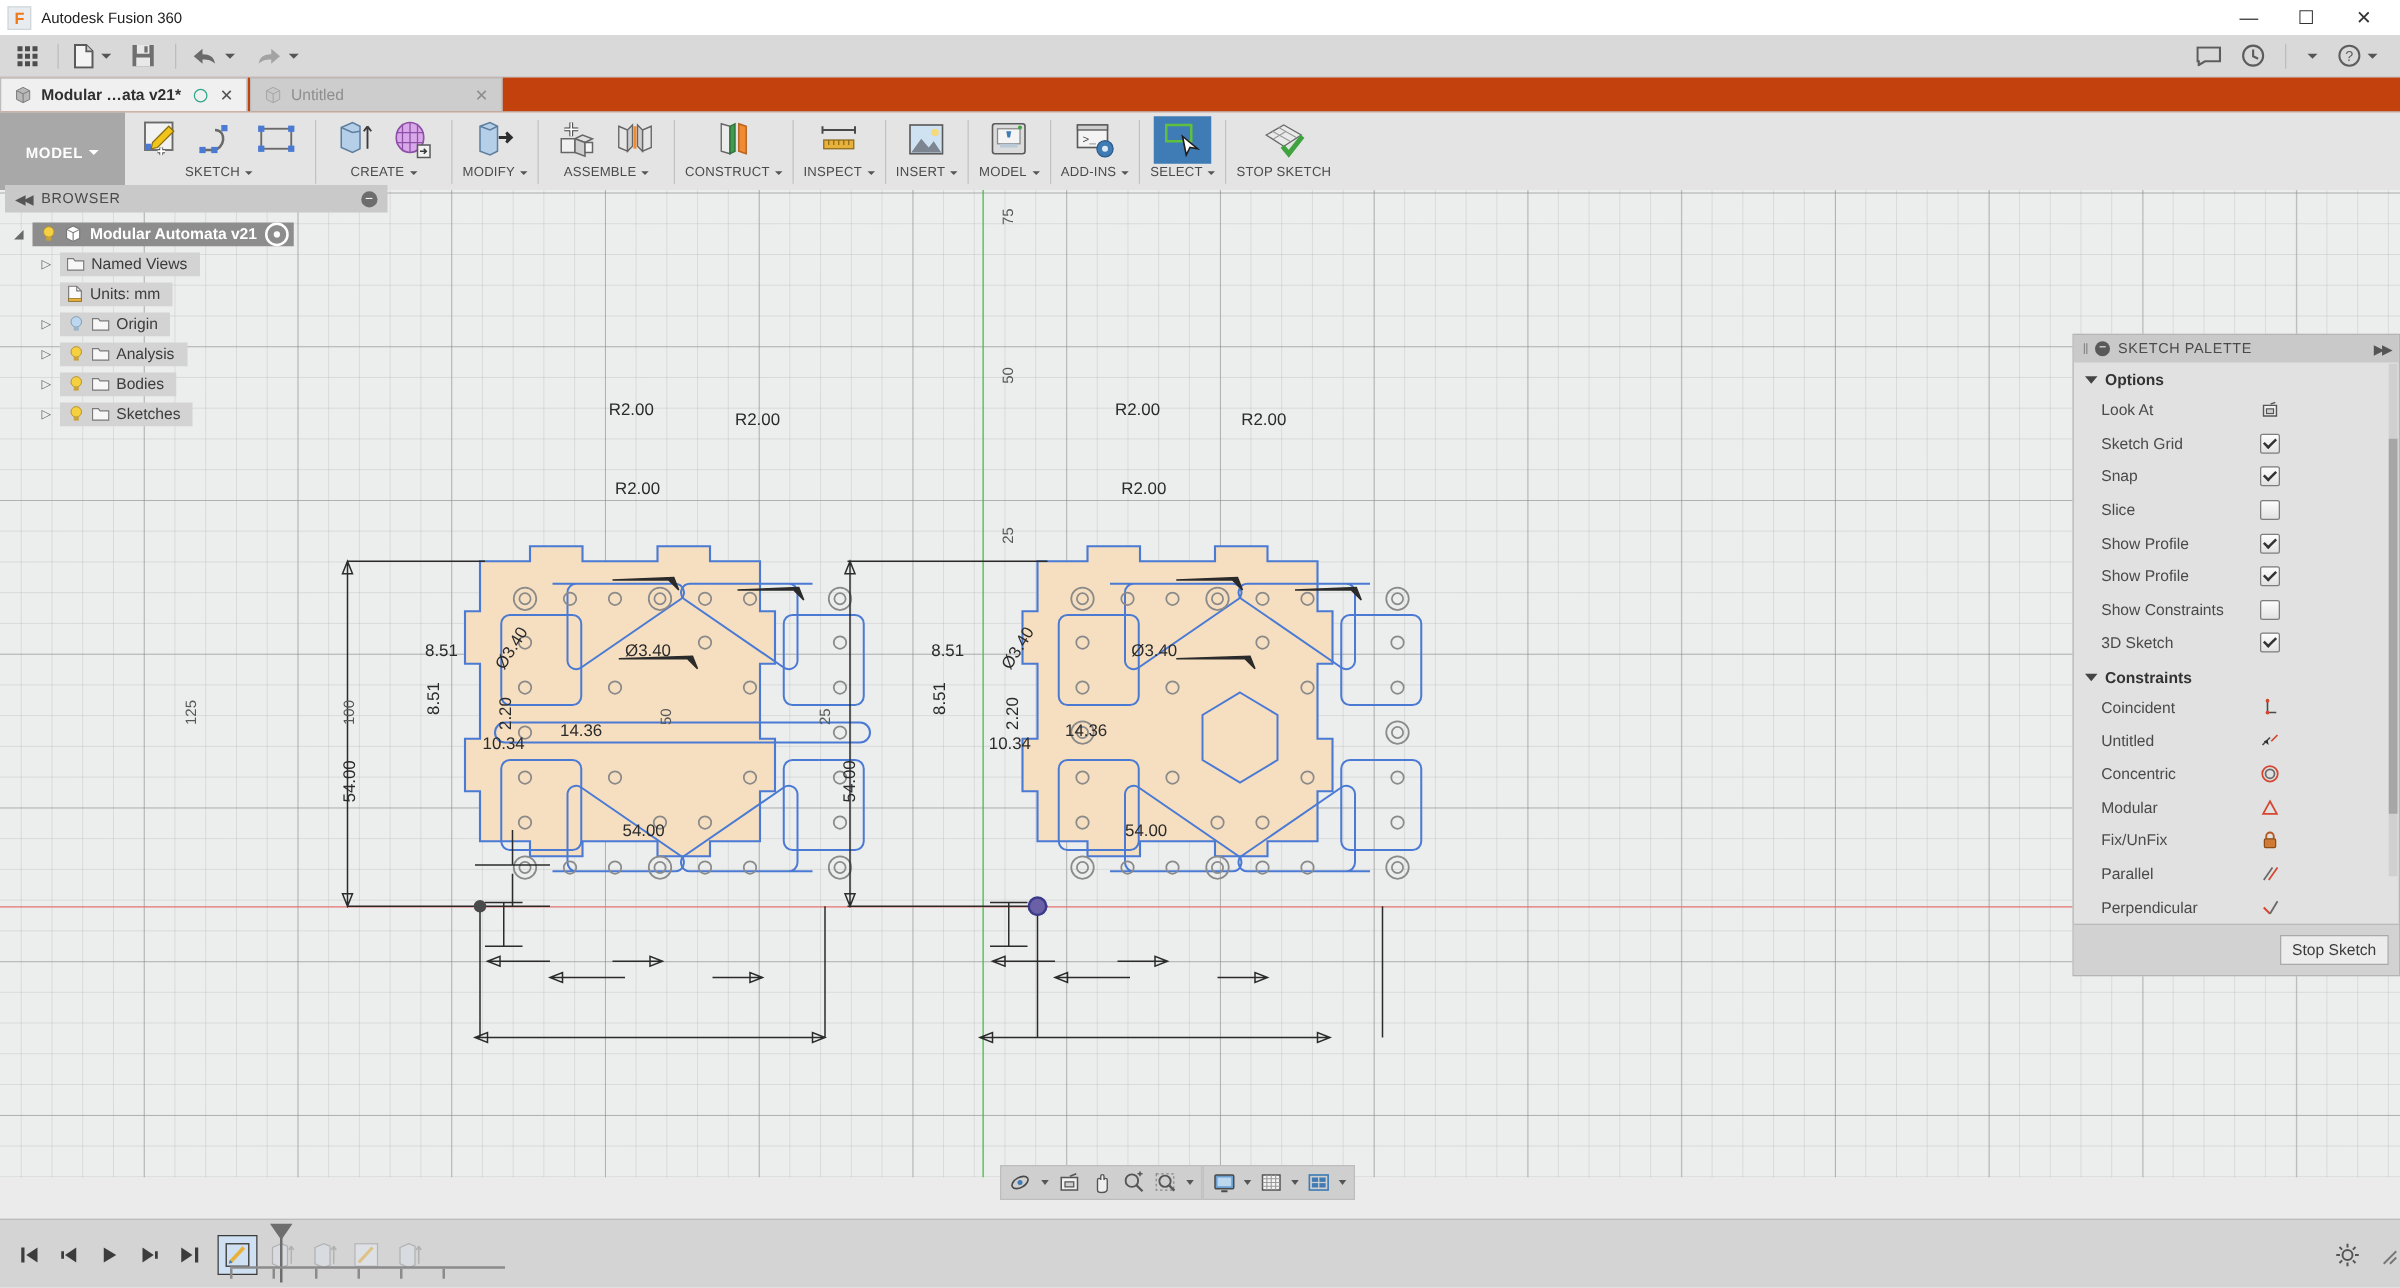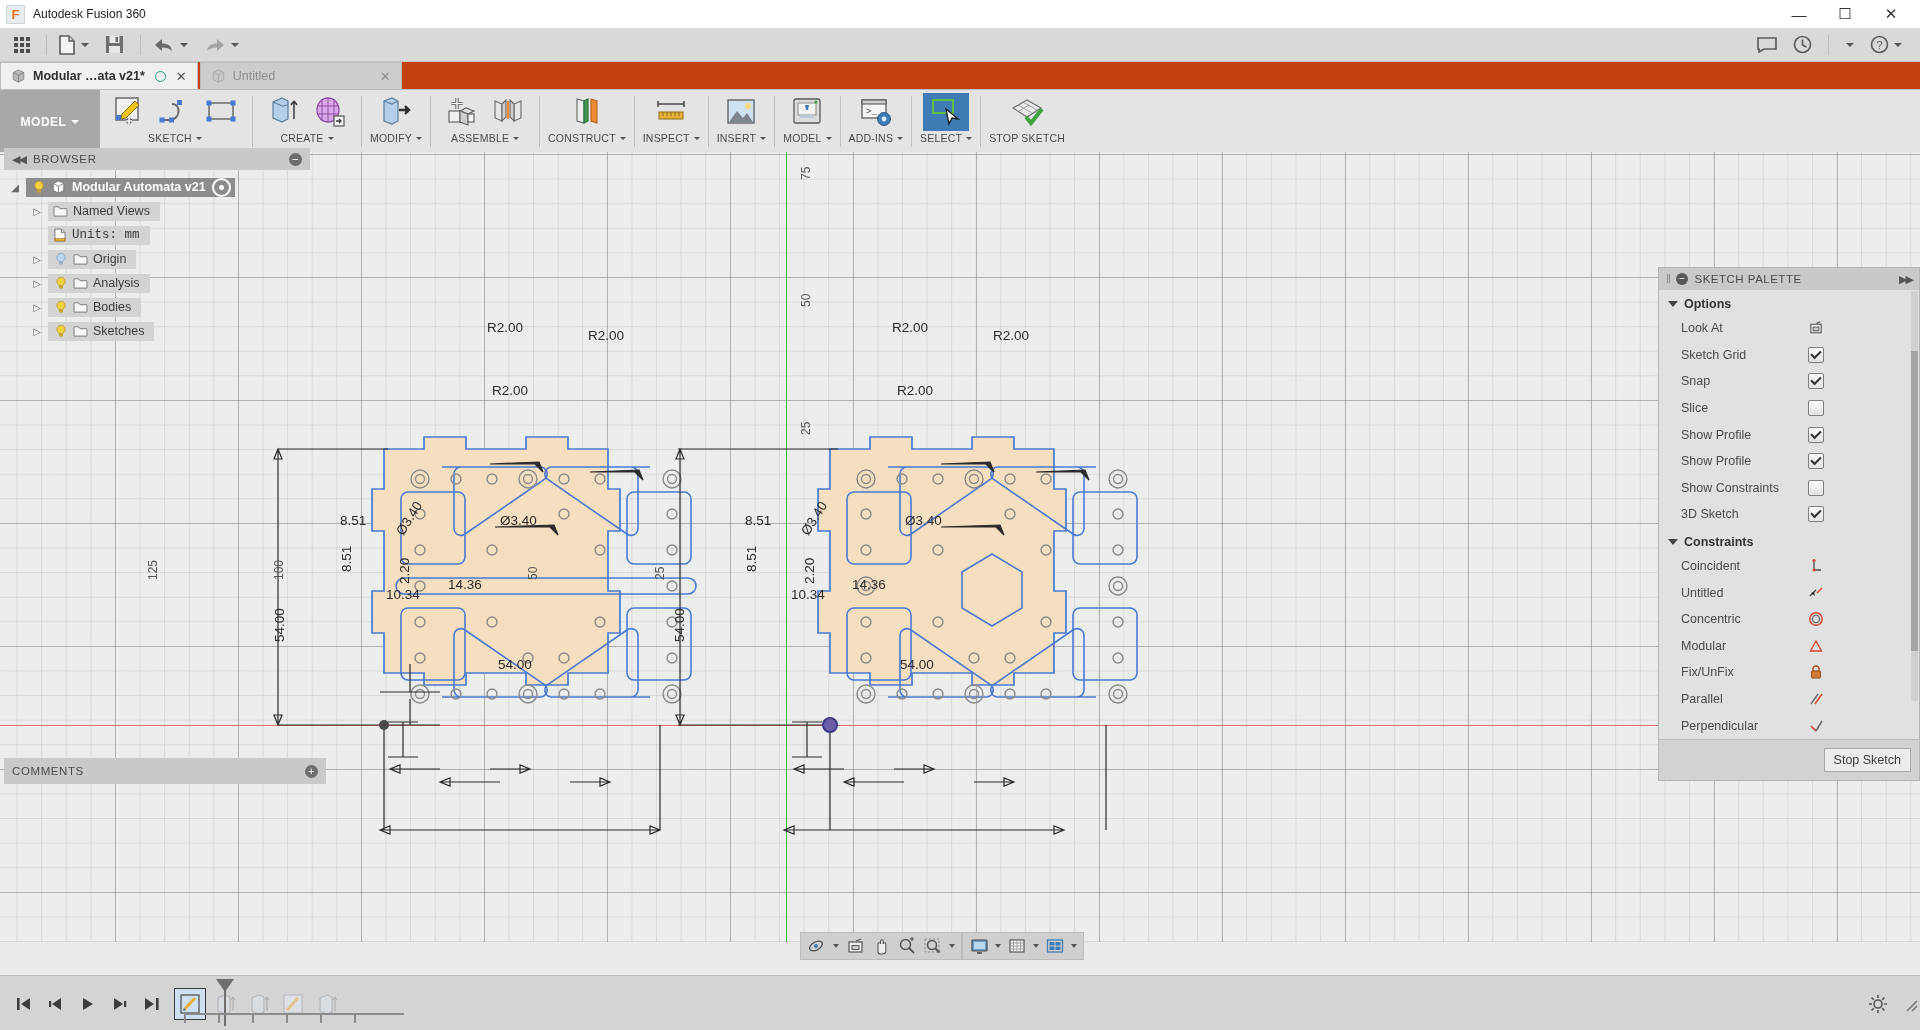--- a/index.html
+++ b/index.html
@@ -719,21 +719,21 @@
       <div class="brow" style="padding-left:22px;">
         <span class="bexp">▷</span>
         <span class="bchip">
           <svg class="bfolder" viewBox="0 0 16 13">
             <path d="M1 2h5l1.5 2H15v8H1z" fill="#f7f7f7" stroke="#7a7a7a" stroke-width="1"></path>
           </svg>
           <span>Named Views</span>
         </span>
       </div>
 
-      <div class="brow" style="padding-left:22px;font-family:Liberation Mono, monospace;">
+      <div class="brow" style="padding-left:22px;">
         <span class="bexp"></span>
         <span class="bchip">
           <svg class="bdoc" viewBox="0 0 13 15">
             <path d="M1 1h7l4 4v9H1z" fill="#fafafa" stroke="#7a7a7a" stroke-width="1"></path>
             <path d="M8 1v4h4" fill="none" stroke="#7a7a7a" stroke-width="1"></path>
             <rect x="1" y="11.5" width="11" height="2.5" fill="#e8b13c" stroke="#8a6a18" stroke-width=".6"></rect>
           </svg>
           <span>Units: mm</span>
         </span>
       </div>
@@ -790,24 +790,20 @@
           <svg class="bfolder" viewBox="0 0 16 13">
             <path d="M1 2h5l1.5 2H15v8H1z" fill="#f7f7f7" stroke="#7a7a7a" stroke-width="1"></path>
           </svg>
           <span>Sketches</span>
         </span>
       </div>
 
     </div>
   </div>
 
-  <div class="comments">
-    <span>COMMENTS</span>
-    <span class="plus">+</span>
-  </div>
 
   <div class="palette">
     <div class="phdr">
       <span class="grip">‖</span>
       <span class="circ">−</span>
       <span>SKETCH PALETTE</span>
       <span class="arrows">▶▶</span>
     </div>
 
     <div class="psec">

